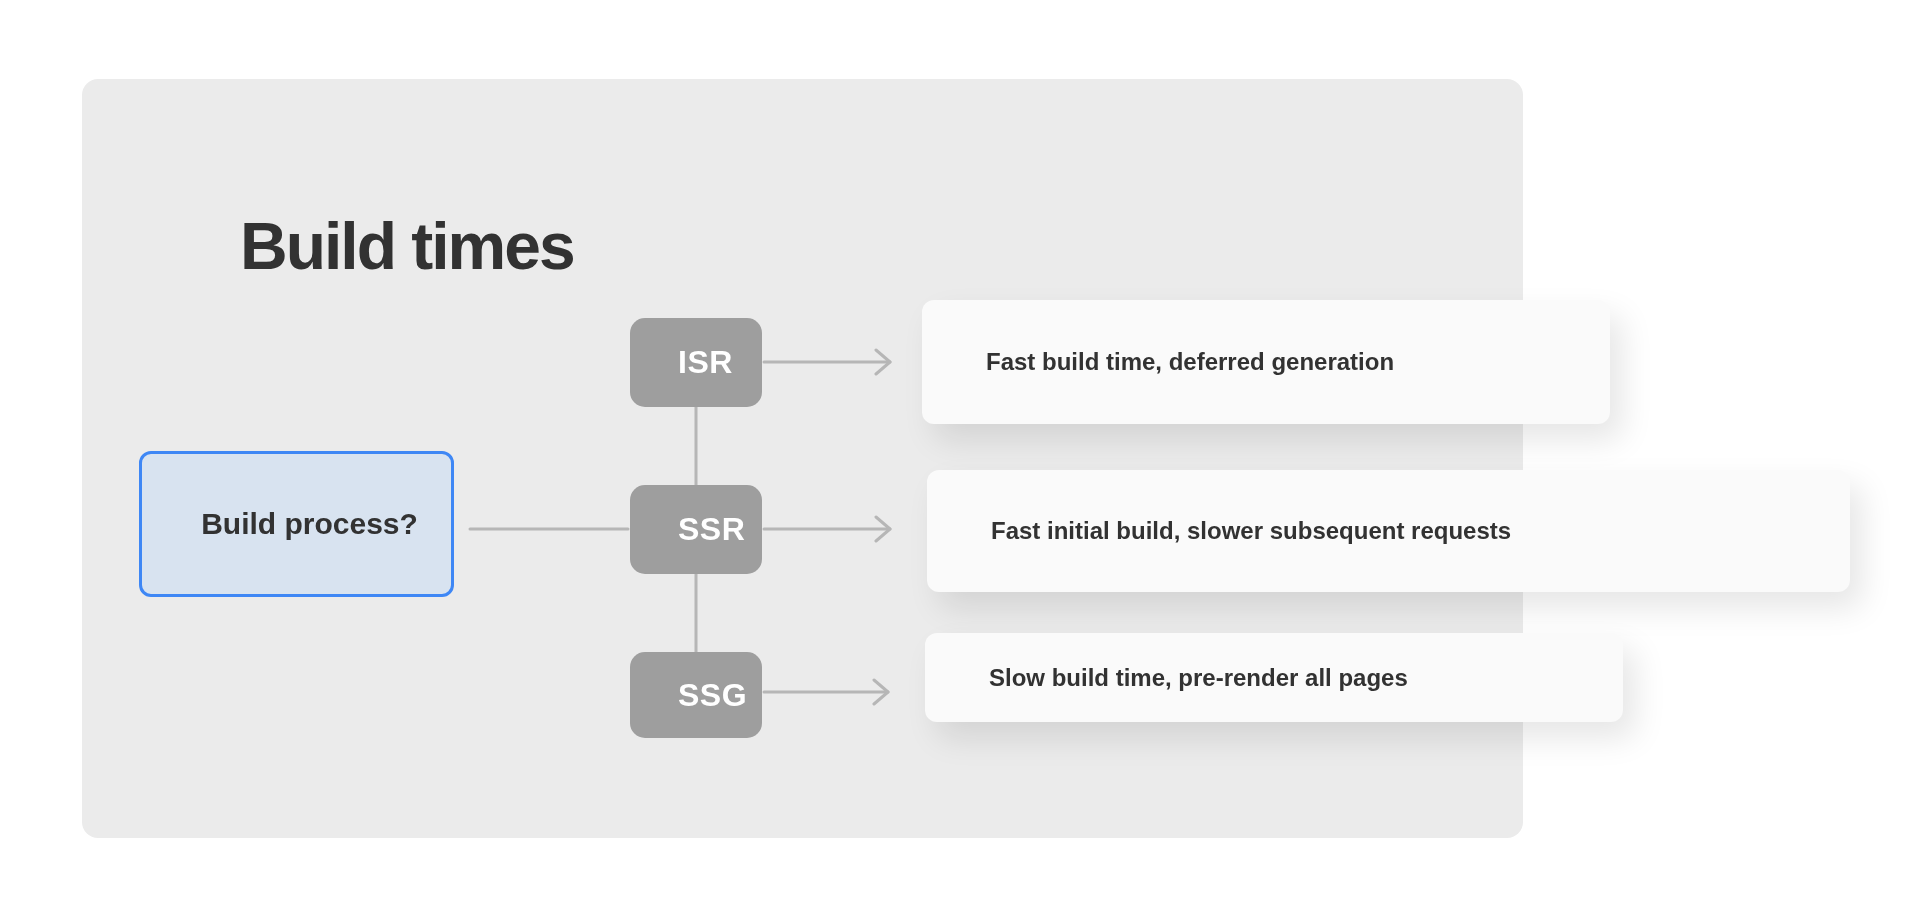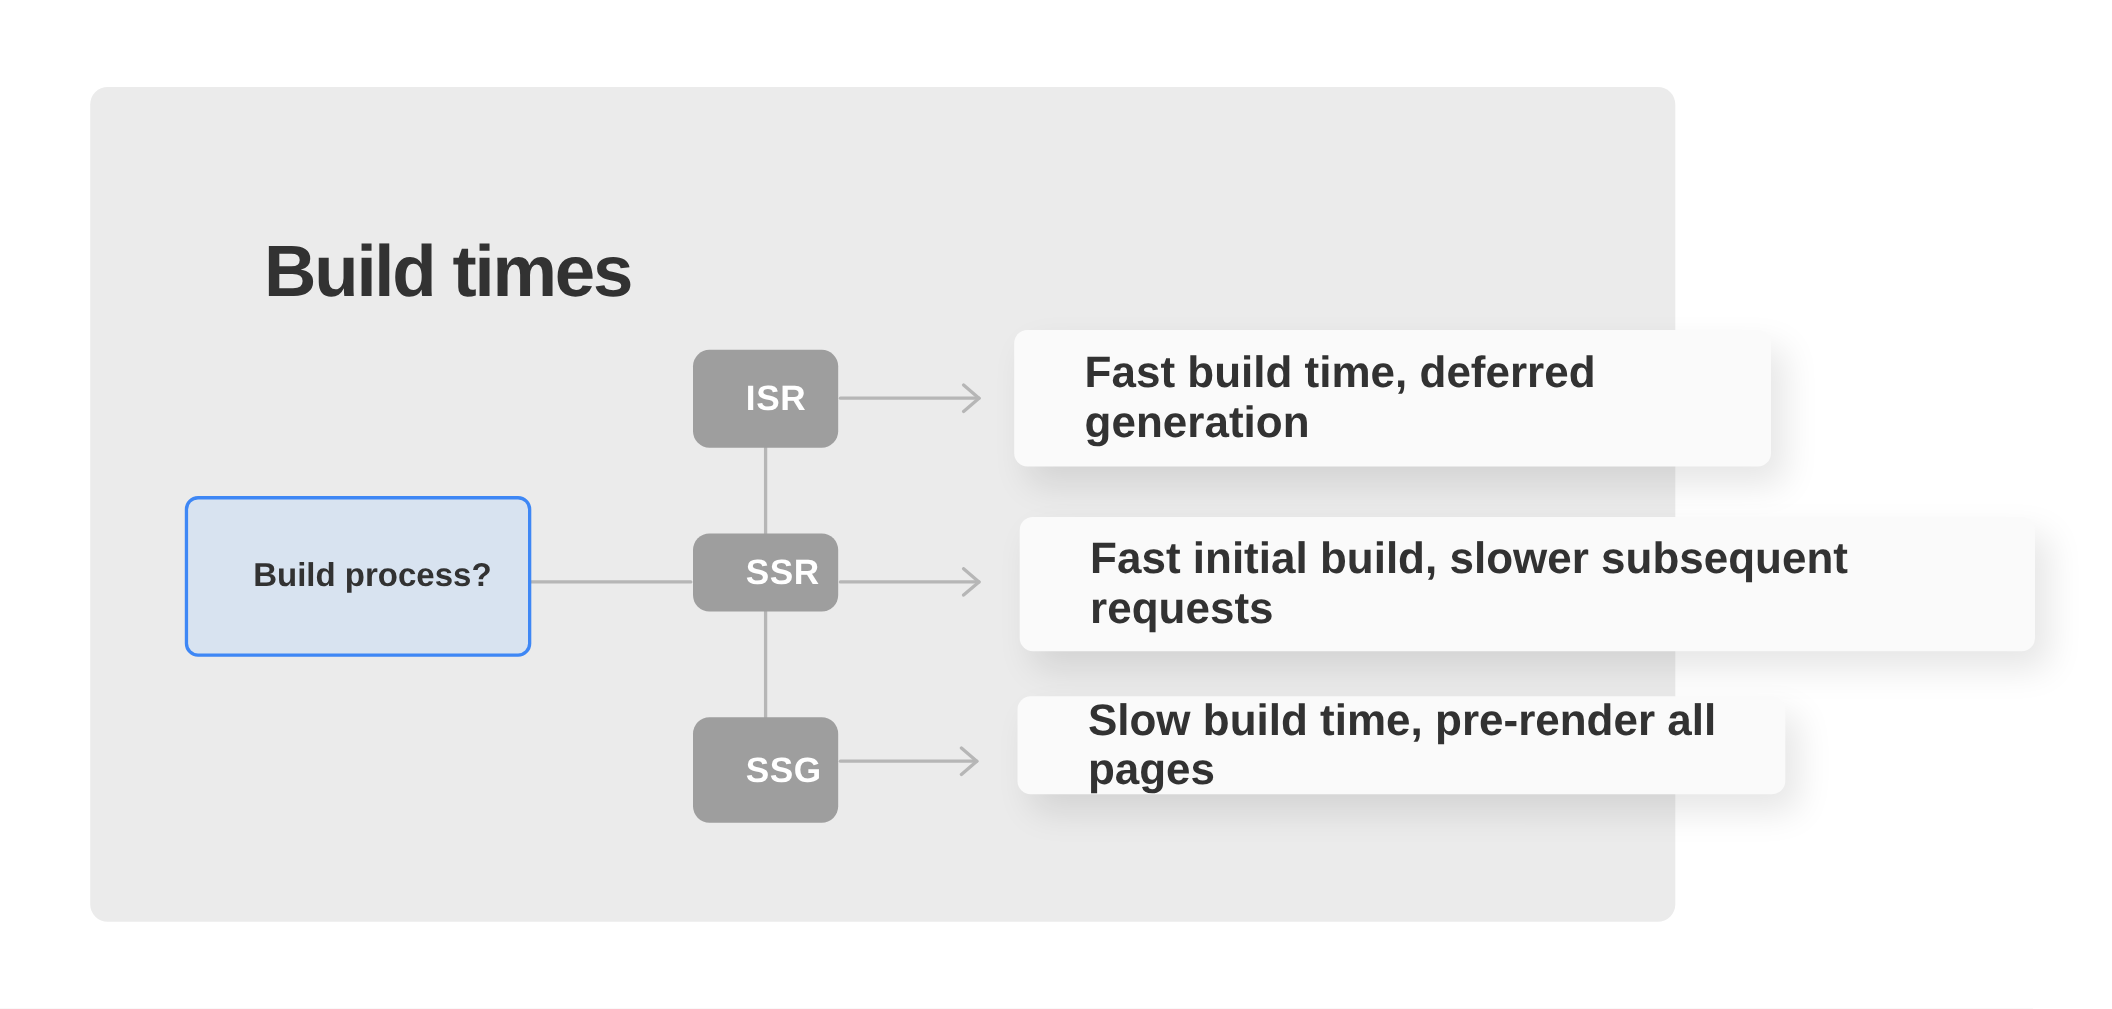--- a/index.html
+++ b/index.html
@@ -50,21 +50,21 @@
   }
   marker path{
     fill:none;
     stroke:var(--connector-gray);
     stroke-width:3;
     stroke-linecap:round;
     stroke-linejoin:round;
   }
   .root-node{
     position:absolute;
-    left:168px; top:451px;
+    left:139px; top:451px;
     width:315px; height:146px;
     background:var(--root-fill);
     border:3px solid var(--accent-blue);
     border-radius:12px;
     display:flex; align-items:center; justify-content:center;
     font-size:30px; font-weight:700;
     color:var(--text-dark);
     padding-left:26px;
   }
   .branch-node{
@@ -73,29 +73,29 @@
     width:132px;
     background:var(--node-gray);
     border-radius:15px;
     display:flex; align-items:center; justify-content:flex-start;
     font-size:32px; font-weight:700;
     color:#ffffff;
     letter-spacing:0.5px;
     padding-left:48px;
   }
   .node-isr{ top:318px; height:89px; }
-  .node-ssr{ top:485px; height:71px; }
-  .node-ssg{ top:652px; height:96px; }
+  .node-ssr{ top:485px; height:89px; }
+  .node-ssg{ top:652px; height:86px; }
   .outcome-card{
     position:absolute;
     background:var(--card-bg);
     border-radius:12px;
     display:flex; align-items:center;
     padding-left:64px;
-    font-size:40px; font-weight:700;
+    font-size:24px; font-weight:700;
     color:var(--text-dark);
     box-shadow:12px 16px 32px rgba(0,0,0,0.10);
   }
   .card-1{ left:922px; top:300px; width:688px; height:124px; }
   .card-2{ left:927px; top:470px; width:923px; height:122px; }
   .card-3{ left:925px; top:633px; width:698px; height:89px; }
 </style>
 </head>
 <body>
 

